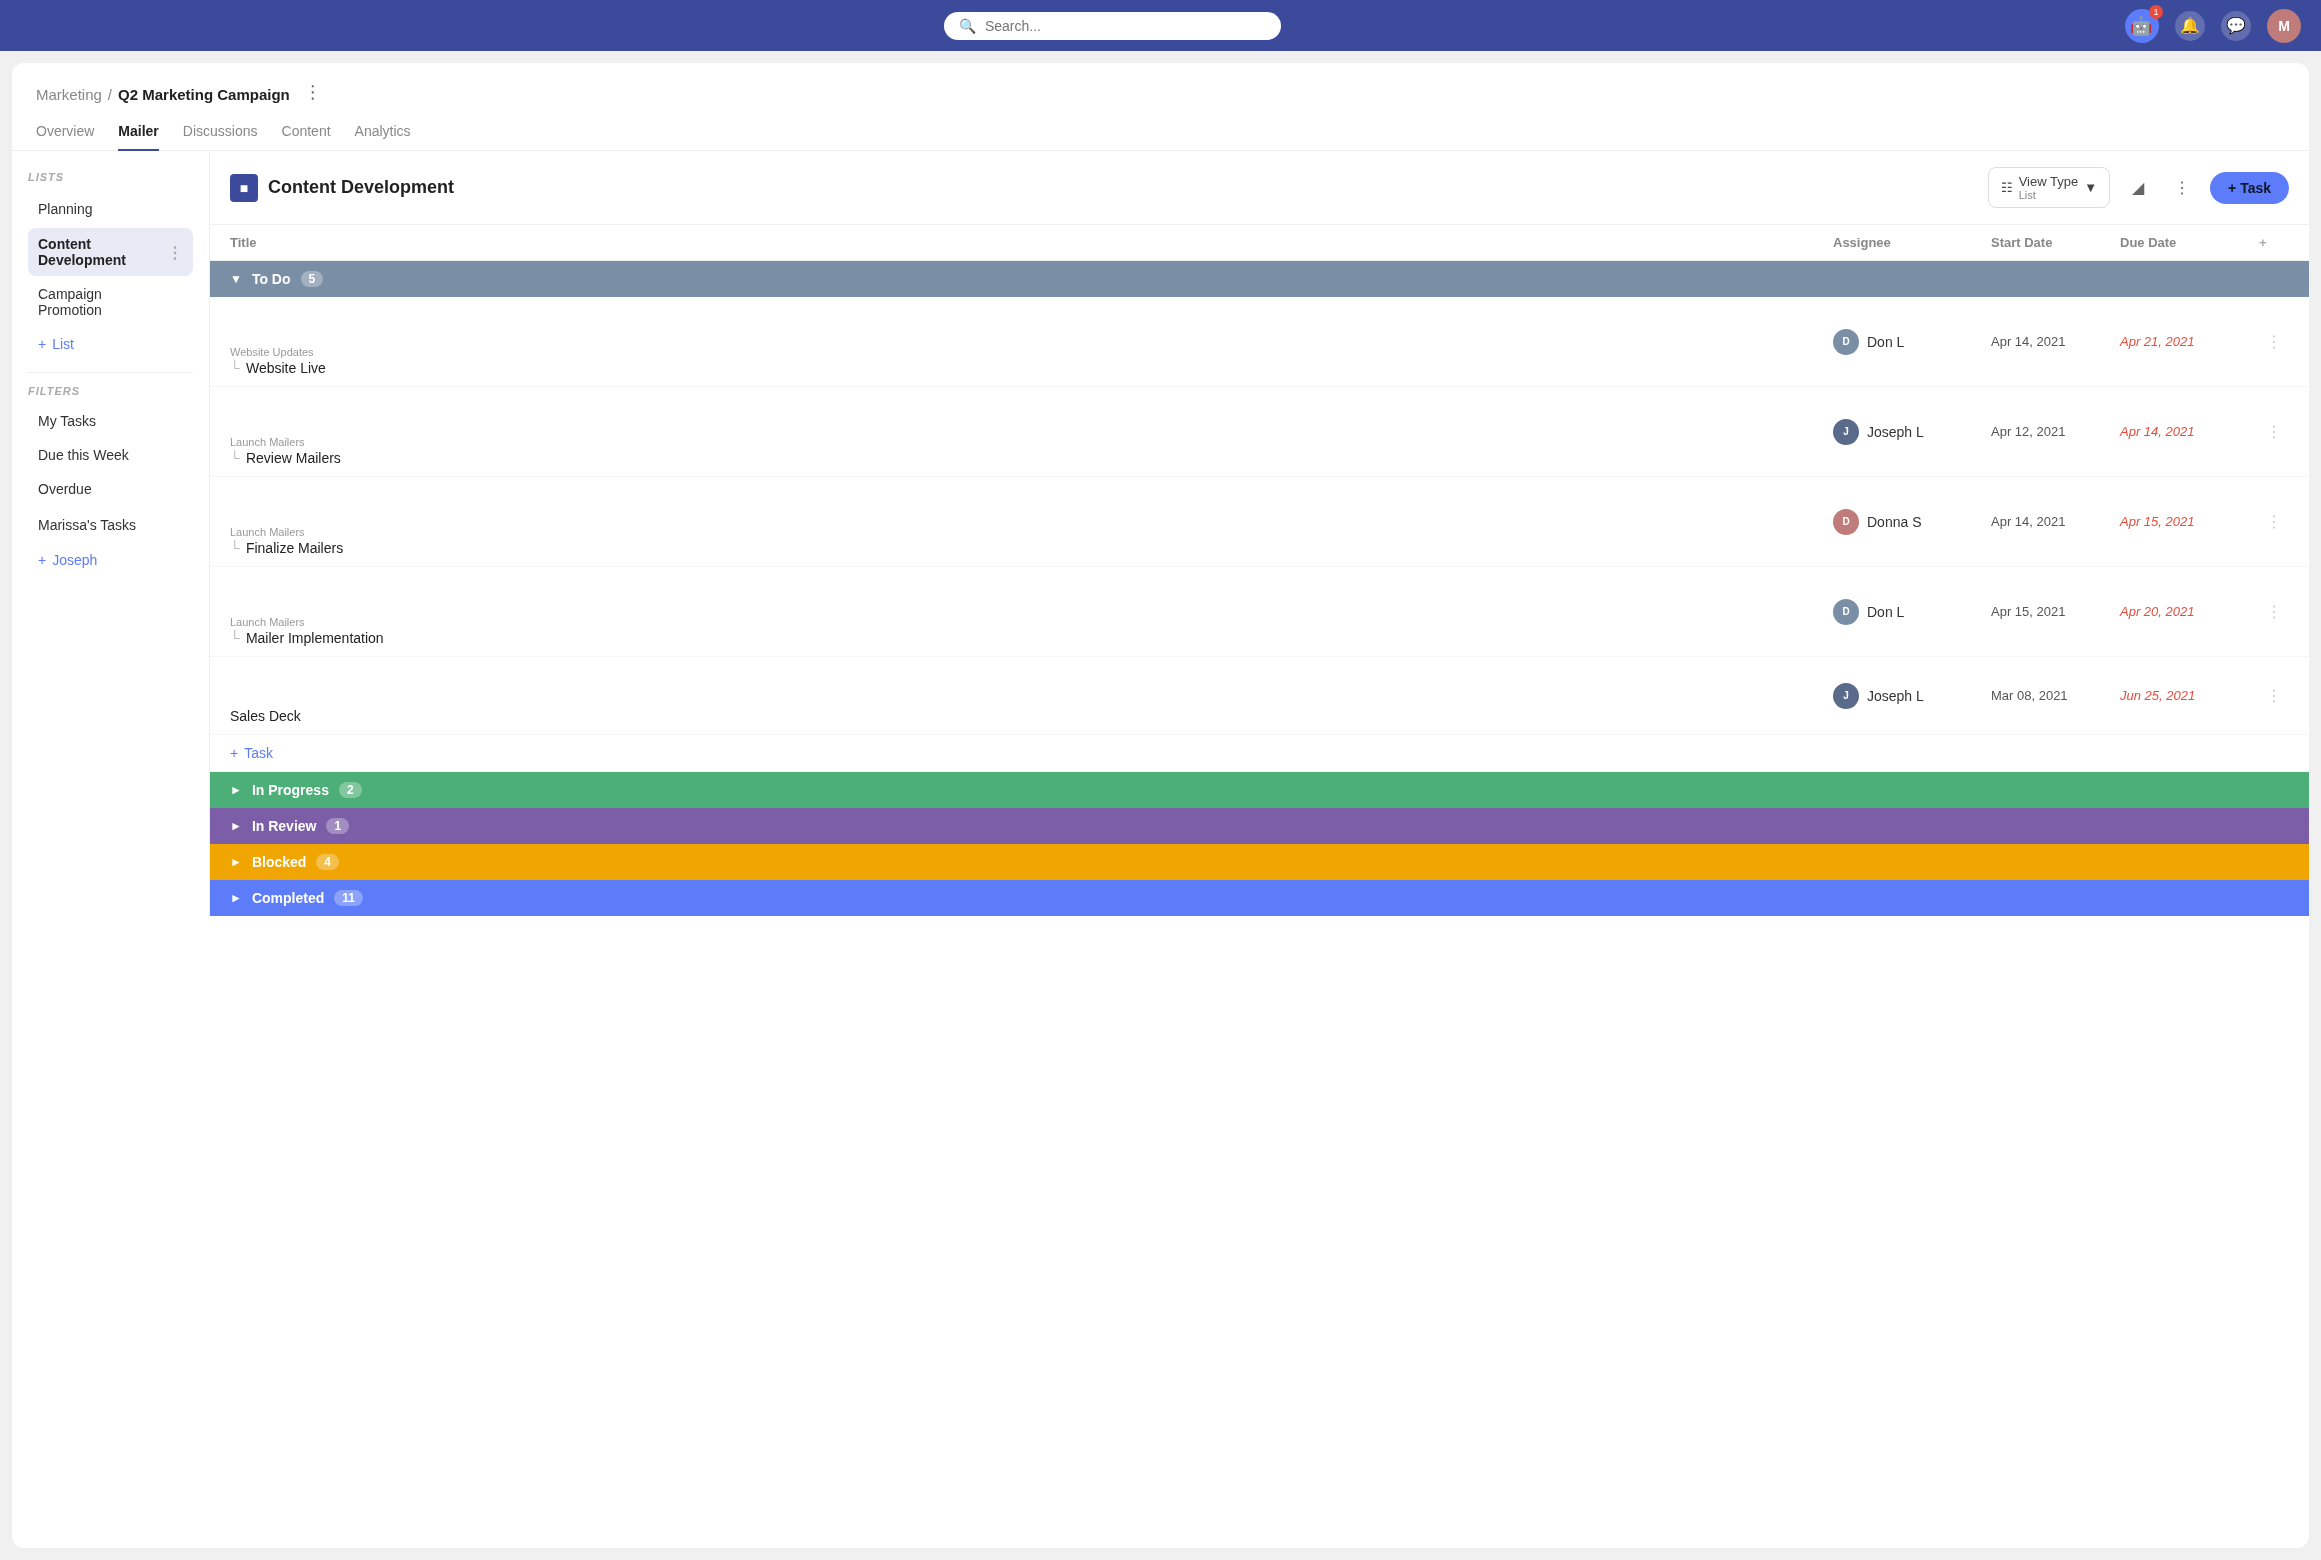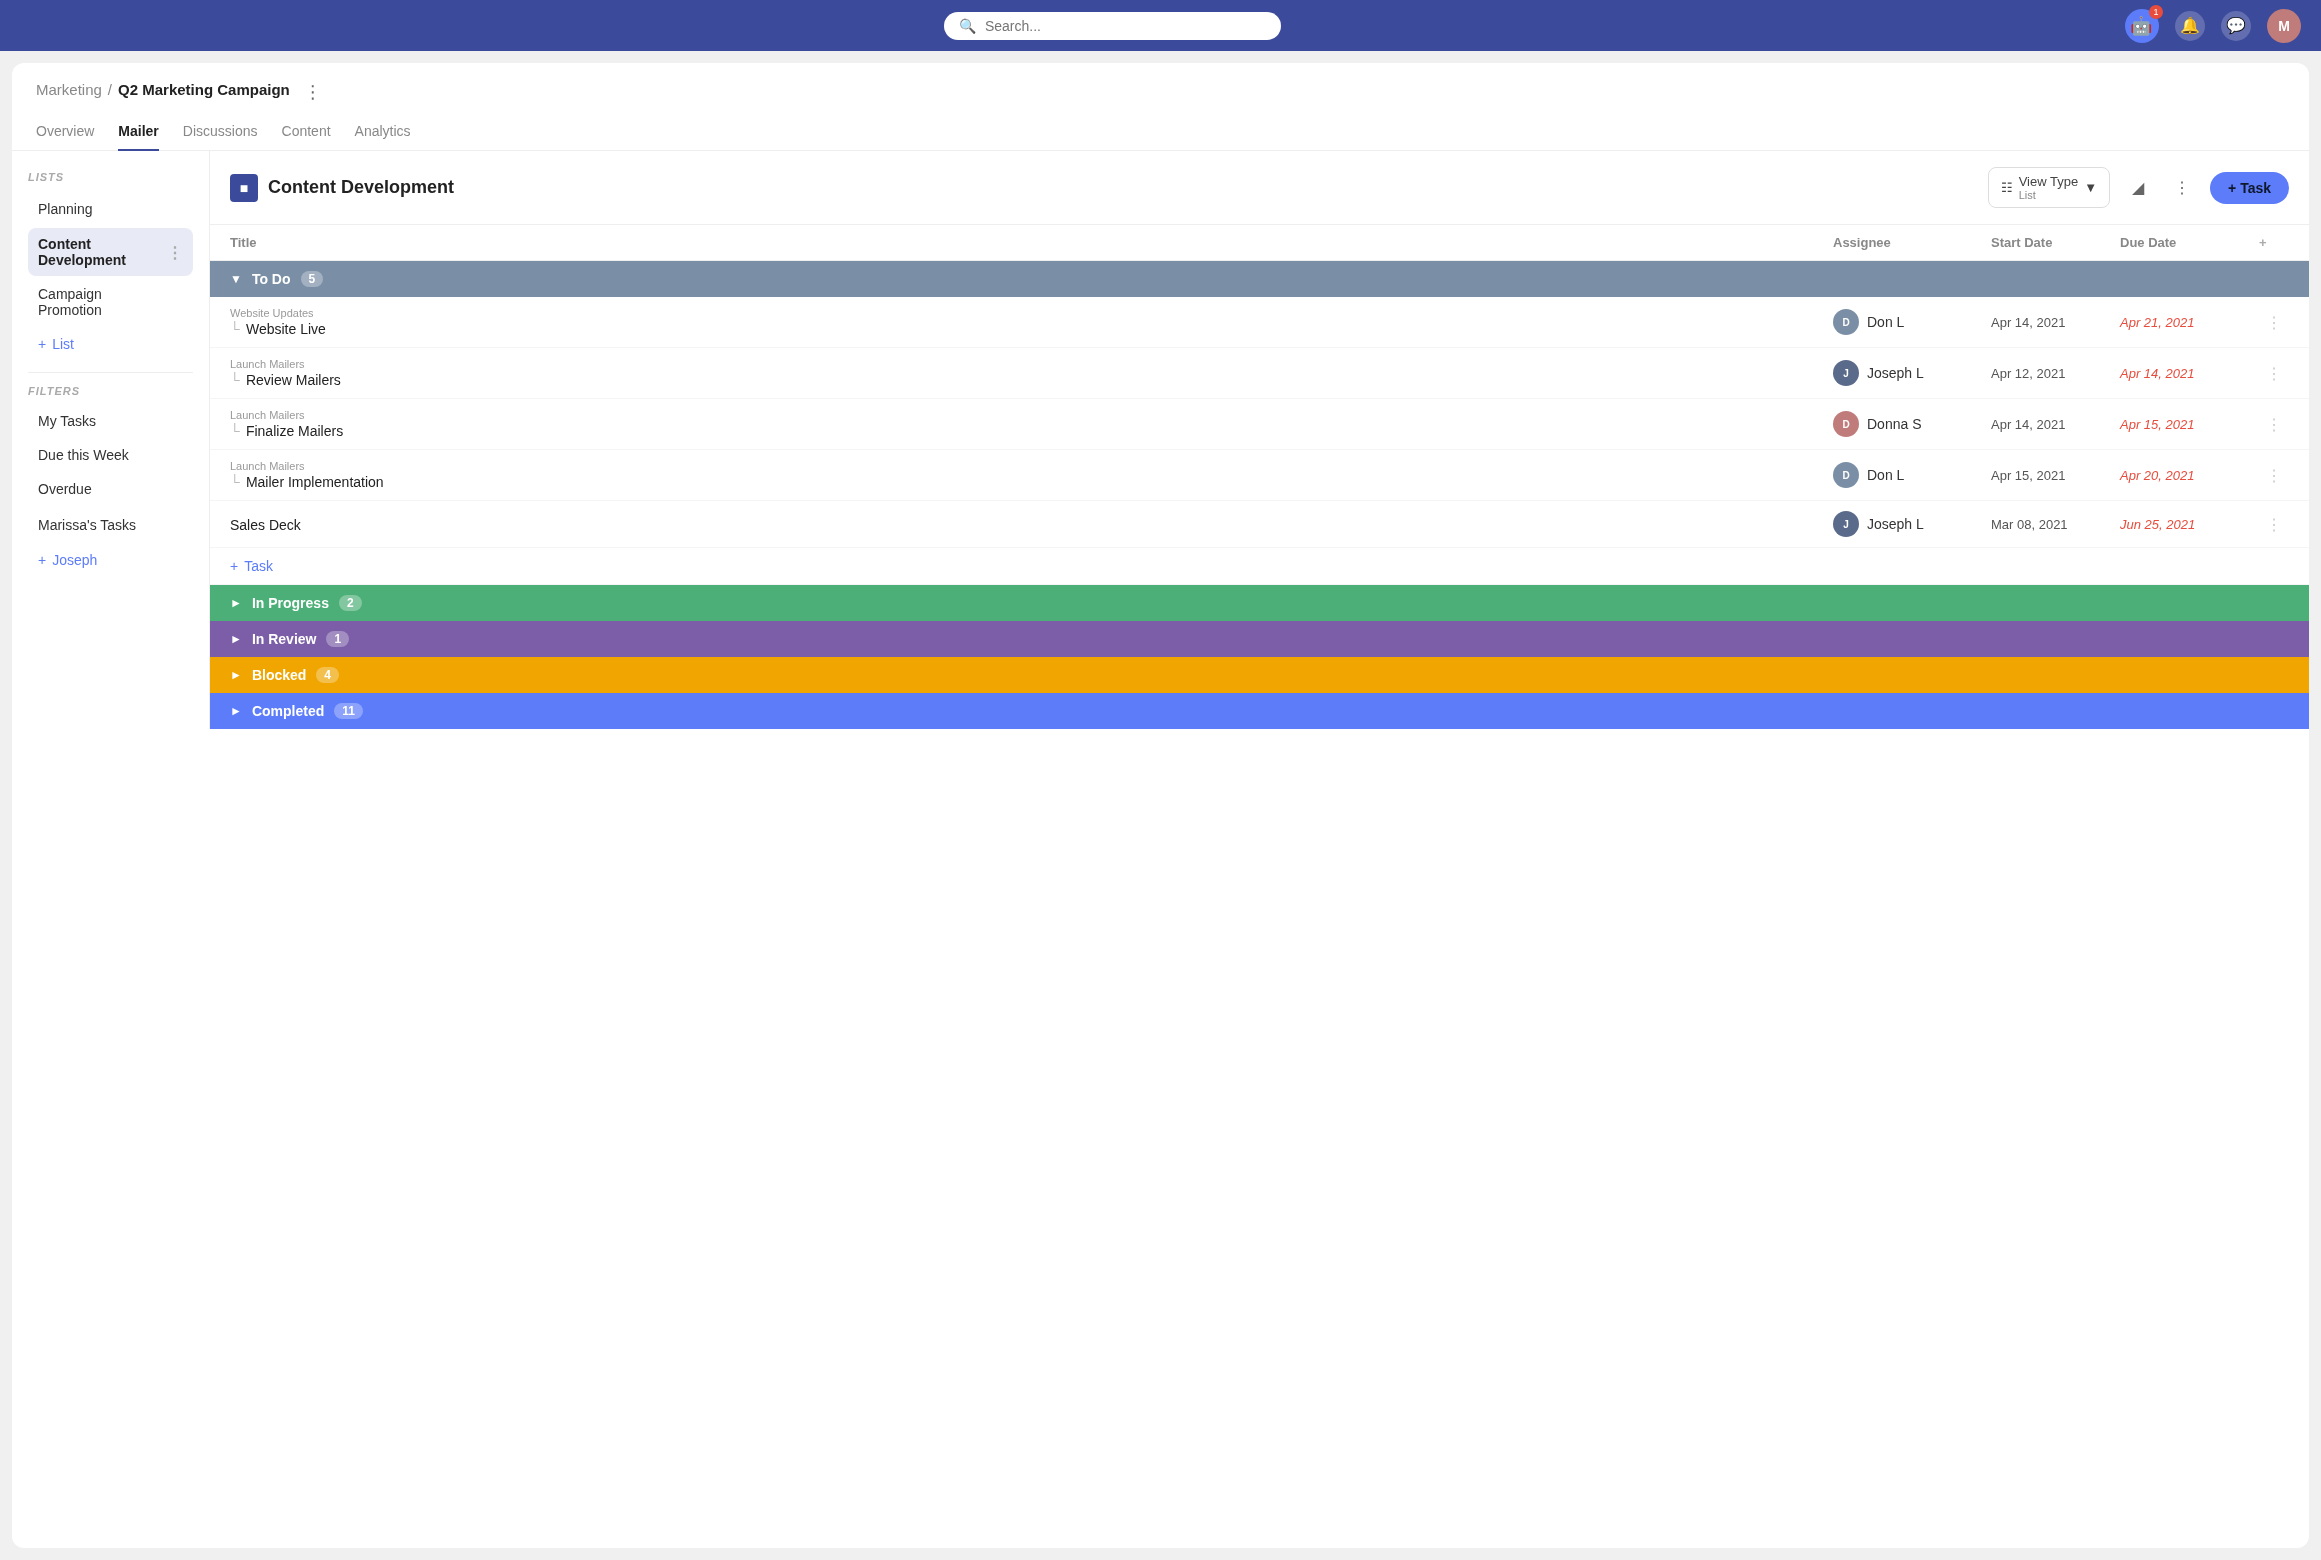--- a/index.html
+++ b/index.html
@@ -79,21 +79,21 @@
       overflow: hidden;
       min-height: calc(100vh - 75px);
     }
 
     
     .page-header {
       padding: 18px 24px 0;
     }
     .breadcrumb {
       display: flex;
-      align-items: flex-start;
+      align-items: flex-end;
       gap: 6px;
       font-size: 15px;
       color: #888;
       margin-bottom: 10px;
     }
     .breadcrumb .current {
       font-weight: 700;
       color: #222;
     }
     .more-btn {
@@ -309,20 +309,21 @@
       color: #333;
     }
     .task-title-col {
       display: flex;
       flex-direction: column;
       gap: 2px;
     }
     .task-parent {
       font-size: 11px;
       color: #999;
+      margin-top: 39px;
     }
     .task-name {
       font-size: 14px;
       color: #222;
       display: flex;
       align-items: center;
       gap: 4px;
     }
     .task-name .indent { color: #bbb; margin-right: 2px; }
     .assignee-col {

